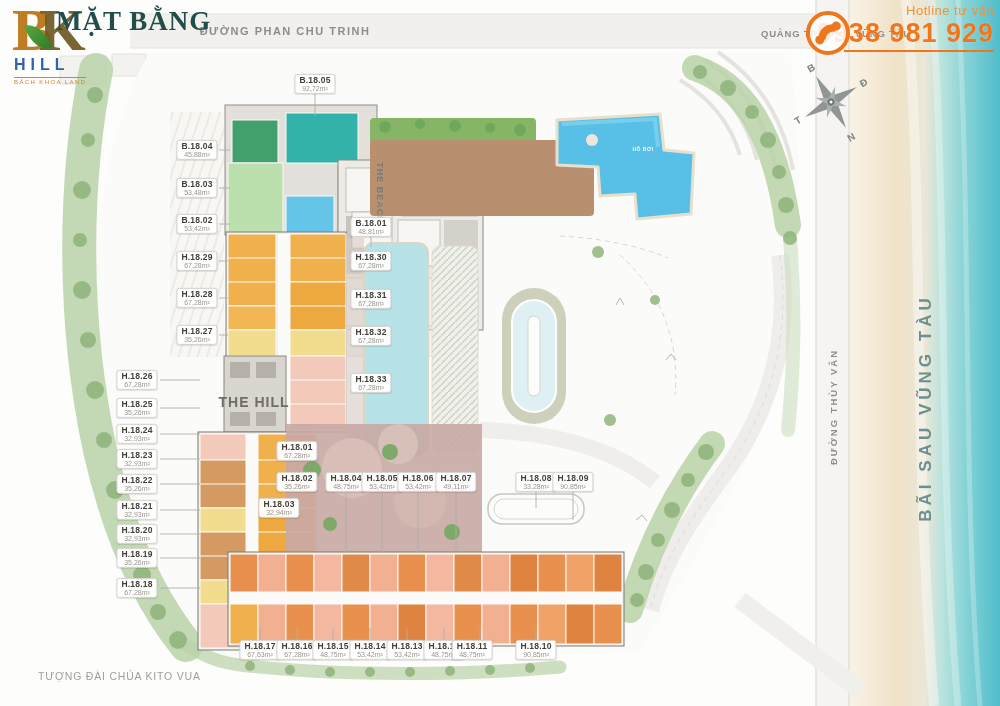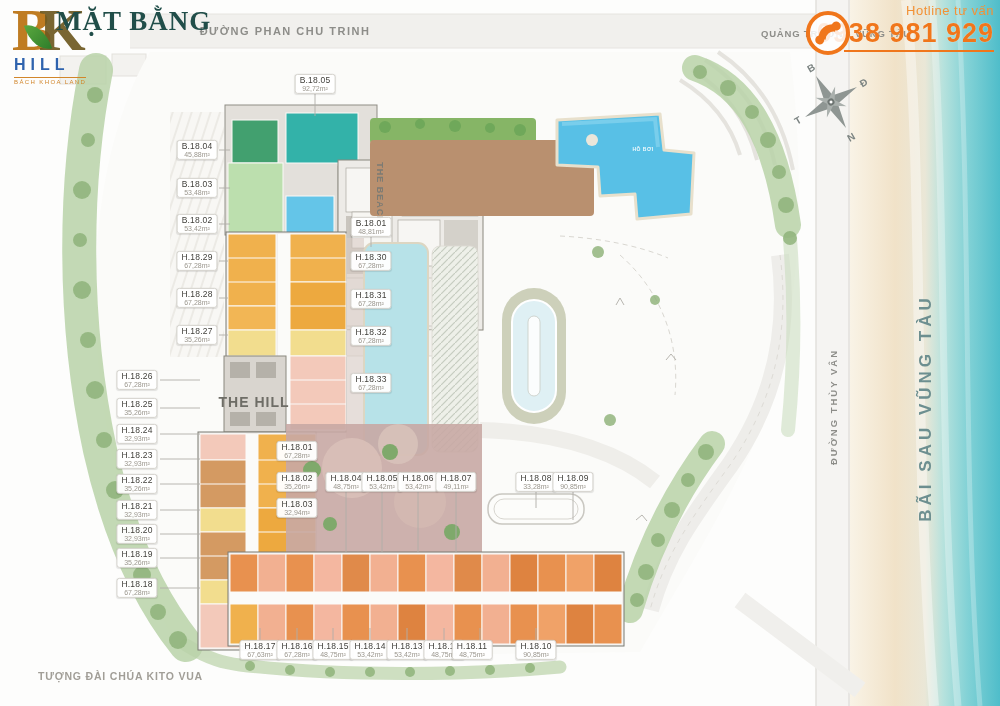--- a/index.html
+++ b/index.html
@@ -4,33 +4,33 @@
 <style>
   html,body{margin:0;padding:0;background:#e9e9e7;}
   #stage{position:relative;width:1000px;height:706px;background:#fdfdfc;overflow:hidden;
          font-family:"Liberation Sans",sans-serif;}
   #plan-svg{position:absolute;left:0;top:0;}
 
   
   .ul{position:absolute;transform:translate(-50%,-50%);background:rgba(255,255,255,.96);
       border:1px solid #d3d1cb;border-radius:3px;padding:1px 4px;text-align:center;
       box-shadow:0 1px 1px rgba(0,0,0,.10);white-space:nowrap;z-index:20;line-height:1.05;}
-  .ul .uid{font-weight:normal;font-size:8.5px;color:#403f3a;letter-spacing:.2px;}
+  .ul .uid{font-weight:bold;font-size:8.5px;color:#403f3a;letter-spacing:.2px;}
   .ul .uar{font-size:7px;color:#9a968d;}
 
   .street{position:absolute;transform:translate(-50%,-50%);font-size:11px;font-weight:bold;
       color:#8d8d89;letter-spacing:1.5px;white-space:nowrap;z-index:15;}
   .street.small{font-size:9.5px;letter-spacing:.8px;}
   .vert{transform:translate(-50%,-50%) rotate(-90deg);}
   .zone{position:absolute;transform:translate(-50%,-50%);font-weight:bold;color:#6e6d66;
       letter-spacing:1px;white-space:nowrap;z-index:18;}
   .zone.beachz{transform:translate(-50%,-50%) rotate(90deg);font-size:9px;color:#7c7b73;}
   .zone.poolz{font-size:5px;color:rgba(255,255,255,.9);letter-spacing:.5px;}
   .zone.hillz{font-size:14px;}
-  .landmark{position:absolute;font-size:10.5px;font-weight:bold;color:#a19e97;
+  .landmark{position:absolute;font-size:10.5px;font-weight:normal;color:#a19e97;
       letter-spacing:.8px;z-index:15;}
   .baisau{position:absolute;transform:translate(-50%,-50%) rotate(-90deg);font-size:17px;
       font-weight:bold;color:#6d8f90;letter-spacing:4px;white-space:nowrap;z-index:15;}
 
   
   #logo{position:absolute;left:12px;top:4px;width:150px;height:92px;z-index:30;}
   #logo .lb{position:absolute;left:0;top:-8px;font-family:"Liberation Serif",serif;
       font-weight:bold;font-size:60px;color:#bf7c22;}
   #logo .lk{position:absolute;left:27px;top:-8px;font-family:"Liberation Serif",serif;
       font-weight:bold;font-size:60px;color:#6e5a21;opacity:.92;}
@@ -492,21 +492,21 @@
     </div>
 
 <div class="ul" style="left:297px;top:451px">
   <div class="uid">H.18.01</div>
       <div class="uar">67,28m²</div>
     </div>
 <div class="ul" style="left:297px;top:482px">
   <div class="uid">H.18.02</div>
       <div class="uar">35,26m²</div>
     </div>
-<div class="ul" style="left:297px;top:508px">
+<div class="ul" style="left:279px;top:508px">
   <div class="uid">H.18.03</div>
       <div class="uar">32,94m²</div>
     </div>
 <div class="ul" style="left:346px;top:482px">
   <div class="uid">H.18.04</div>
       <div class="uar">48,75m²</div>
     </div>
 <div class="ul" style="left:382px;top:482px">
   <div class="uid">H.18.05</div>
       <div class="uar">53,42m²</div>

